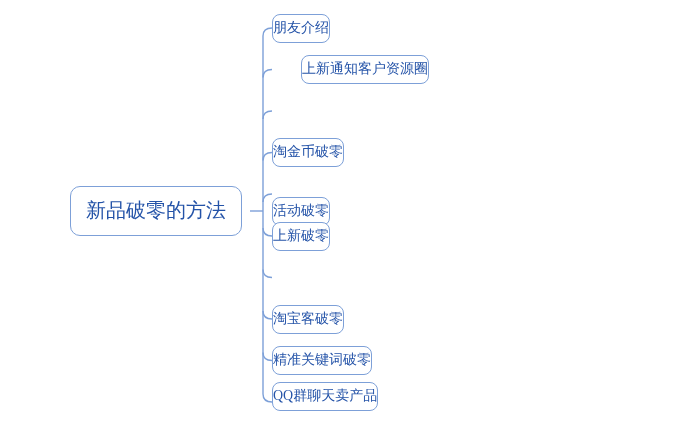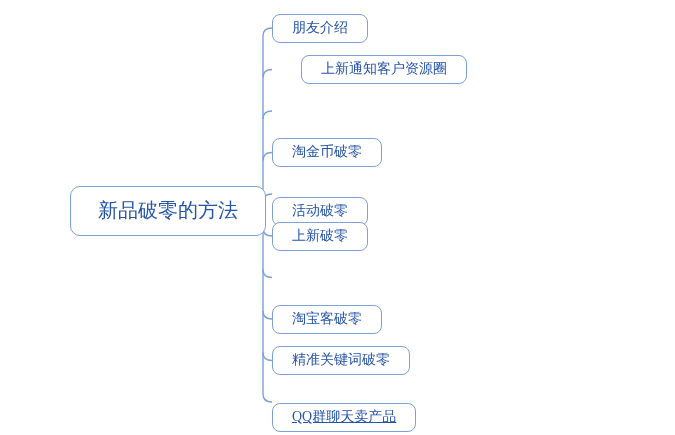--- a/index.html
+++ b/index.html
@@ -21,47 +21,47 @@
   .node {
     position: absolute;
     border: 1.4px solid #7da0d8;
     background: #ffffff;
     color: #2453a8;
     white-space: nowrap;
   }
 
   .root-node {
     left: 70px; top: 186px;
-    width: 196px; height: 50px;
+    width: 172px; height: 50px;
     border-radius: 10px;
     font-size: 20px;
     line-height: 47px;
     text-align: center;
   }
 
   .branch-node {
     left: 272px;
     height: 29px;
     line-height: 26px;
-    padding: 0 19px;
+    padding: 0 0;
     border-radius: 8px;
     font-size: 14px;
     display: inline-block;
   }
 
   .bn-0 { top: 13.5px; }
   .bn-1 { top: 55px; margin-left: 29px; }
   .bn-2 { top: 96.5px; }
   .bn-3 { top: 138px; }
   .bn-4 { top: 197px; }
   .bn-5 { top: 221.5px; }
   .bn-6 { top: 263px; }
   .bn-7 { top: 304.5px; }
   .bn-8 { top: 346px; text-align: center; }
-  .bn-9 { top: 403px; text-decoration: underline; }
+  .bn-9 { top: 382px; }
 </style>
 </head>
 <body>
 
 <div class="canvas">
 
   <svg class="connectors" viewBox="0 0 675 435" aria-hidden="true">
     <g fill="none" stroke="#7da0d8" stroke-width="1.4">
 
       <path d="M250,211 H263"></path>

